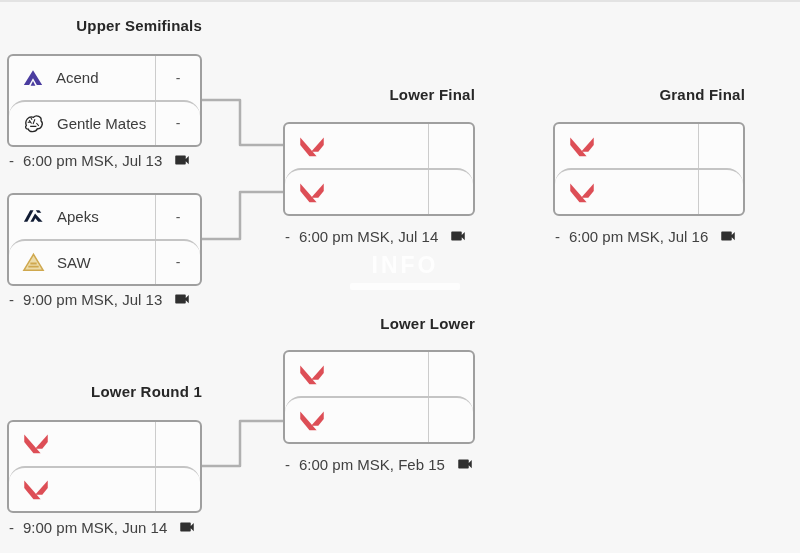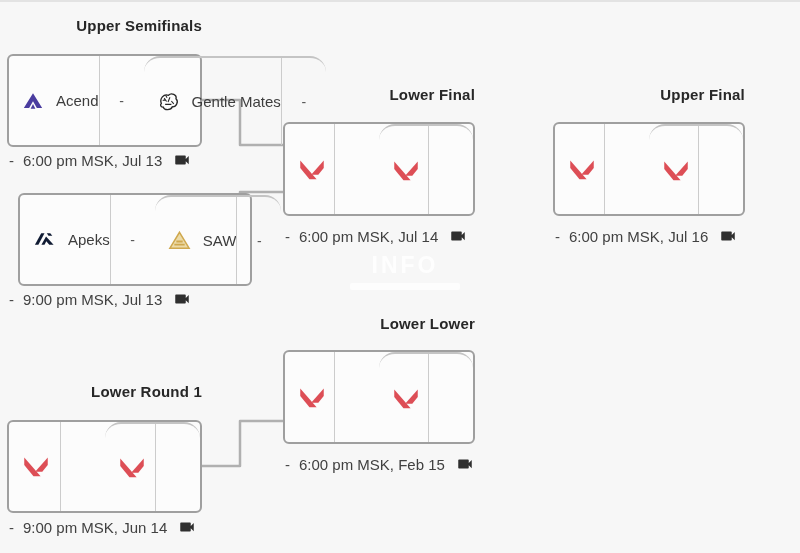--- a/index.html
+++ b/index.html
@@ -11,21 +11,21 @@
   }
   .topline{position:absolute;left:0;top:0;width:800px;height:2px;background:#e3e3e3;}
   .connectors{position:absolute;left:0;top:0;width:800px;height:553px;z-index:0;}
   .round-title{
     position:absolute;z-index:2;text-align:right;
     font-size:15px;font-weight:700;color:#272727;letter-spacing:.2px;
   }
   .match{
     position:absolute;z-index:1;box-sizing:border-box;
     background:#fcfcfc;border:2px solid #9f9f9f;border-radius:6px;
-    display:flex;flex-direction:row;
+    display:flex;flex-direction:column;
   }
   .row{display:flex;align-items:center;flex:1;min-height:0;}
   .row.second{border-top:2px solid #c4c4c4;border-radius:16px;}
   .logo{display:inline-flex;align-items:center;justify-content:center;margin-left:13px;flex:none;}
   .tname{flex:1;margin-left:12px;font-size:15px;color:#3d3d3d;white-space:nowrap;overflow:hidden;}
   .tbd .tname{margin-left:0;}
   .score{
     flex:none;width:44px;align-self:stretch;display:flex;align-items:center;justify-content:center;
     border-left:1px solid #cccccc;font-size:14px;color:#5a5a5a;
   }
@@ -57,21 +57,21 @@
   <svg class="connectors" viewBox="0 0 800 553">
     <path d="M202 100 H240 V145 H284" fill="none" stroke="#b0b0b0" stroke-width="2.5" stroke-linejoin="round"></path>
     <path d="M202 239 H240 V192 H284" fill="none" stroke="#b0b0b0" stroke-width="2.5" stroke-linejoin="round"></path>
     <path d="M202 466 H240 V421 H284" fill="none" stroke="#b0b0b0" stroke-width="2.5" stroke-linejoin="round"></path>
   </svg>
 
   <div class="watermark">INFO</div>
 
   <div class="round-title" style="left:7px;top:17px;width:195px">Upper Semifinals</div>
   <div class="round-title" style="left:283px;top:86px;width:192px">Lower Final</div>
-  <div class="round-title" style="left:553px;top:86px;width:192px">Upper Final</div>
+  <div class="round-title" style="left:553px;top:86px;width:192px">Grand Final</div>
   <div class="round-title" style="left:283px;top:315px;width:192px">Lower Lower</div>
   <div class="round-title" style="left:7px;top:383px;width:195px">Lower Round 1</div>
 
   <div class="match" style="left:7px;top:54px;width:195px;height:93px">
     <div class="row">
       <span class="logo">
         <svg width="22" height="22" viewBox="0 0 24 24">
           <path d="M12 3.5 L22 19.5 H16.2 L12 12.2 L7.8 19.5 H2 Z" fill="#4a3c9f"></path>
           <path d="M12 15.2 L14.6 20.5 H9.4 Z" fill="#4a3c9f"></path>
         </svg>
@@ -93,21 +93,21 @@
   <div class="timebar" style="left:9px;top:151px;width:200px">
     <span class="dash">-</span>
     <span class="ttext">6:00 pm MSK, Jul 13</span>
     <span class="cam">
       <svg width="18" height="18" viewBox="0 0 24 24">
           <path d="M17 10.5V7c0-.55-.45-1-1-1H4c-.55 0-1 .45-1 1v10c0 .55.45 1 1 1h12c.55 0 1-.45 1-1v-3.5l4 4v-11l-4 4z" fill="#2f2f2f"></path>
         </svg>
     </span>
   </div>
 
-  <div class="match" style="left:18px;top:193px;width:234px;height:93px">
+  <div class="match" style="left:7px;top:193px;width:195px;height:93px">
     <div class="row">
       <span class="logo">
         <svg width="23" height="23" viewBox="0 0 24 24">
           <path d="M2 17.5 L8.6 5.5 H12 L5.6 17.5 Z" fill="#101b33"></path>
           <path d="M8.8 17.5 L13.6 8.8 L21.5 17.5 H17 L13.9 13.8 L12 17.5 Z" fill="#101b33"></path>
           <path d="M14.4 5.5 H18 L20.2 8.2 H16.2 Z" fill="#101b33"></path>
         </svg>
       </span>
       <span class="tname">Apeks</span>
       <span class="score">-</span>

